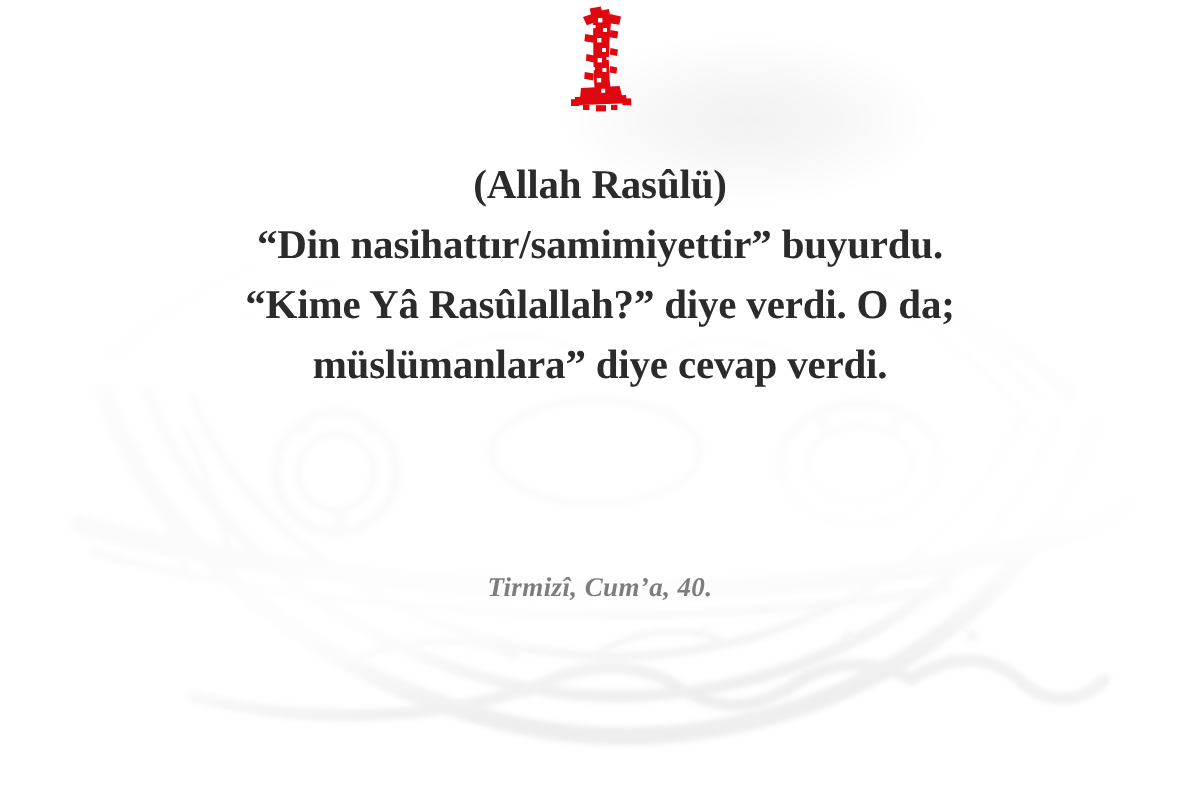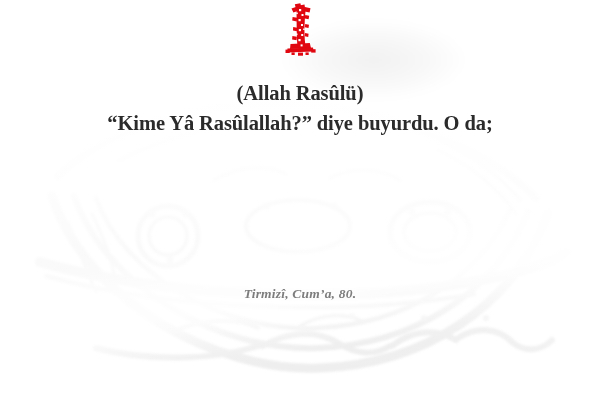--- a/index.html
+++ b/index.html
@@ -217,19 +217,21 @@
           <rect x="22.6" y="42.4" width="2" height="2" fill="#ffffff"></rect>
           <rect x="18.2" y="10.5" width="1.6" height="1.6" fill="#ffffff"></rect>
           <rect x="25.2" y="26.5" width="1.5" height="1.5" fill="#ffffff"></rect>
           <rect x="17.9" y="31.5" width="1.6" height="1.6" fill="#ffffff"></rect>
         </g>
       </svg>
     </div>
 
     <div id="quote">
       <span class="ln">(Allah Rasûlü)</span>
-      <span class="ln">“Kime Yâ Rasûlallah?” diye buyurdu. O da;</span>
+      <span class="ln">“Din nasihattır/samimiyettir” buyurdu.</span>
+      <span class="ln">“Kime Yâ Rasûlallah?” diye verdi. O da;</span>
+      <span class="ln">müslümanlara” diye cevap verdi.</span>
     </div>
 
-    <div id="source">Tirmizî, Cum’a, 80.</div>
+    <div id="source">Tirmizî, Cum’a, 40.</div>
 
   </div>
 </div>
 
 </body></html>

